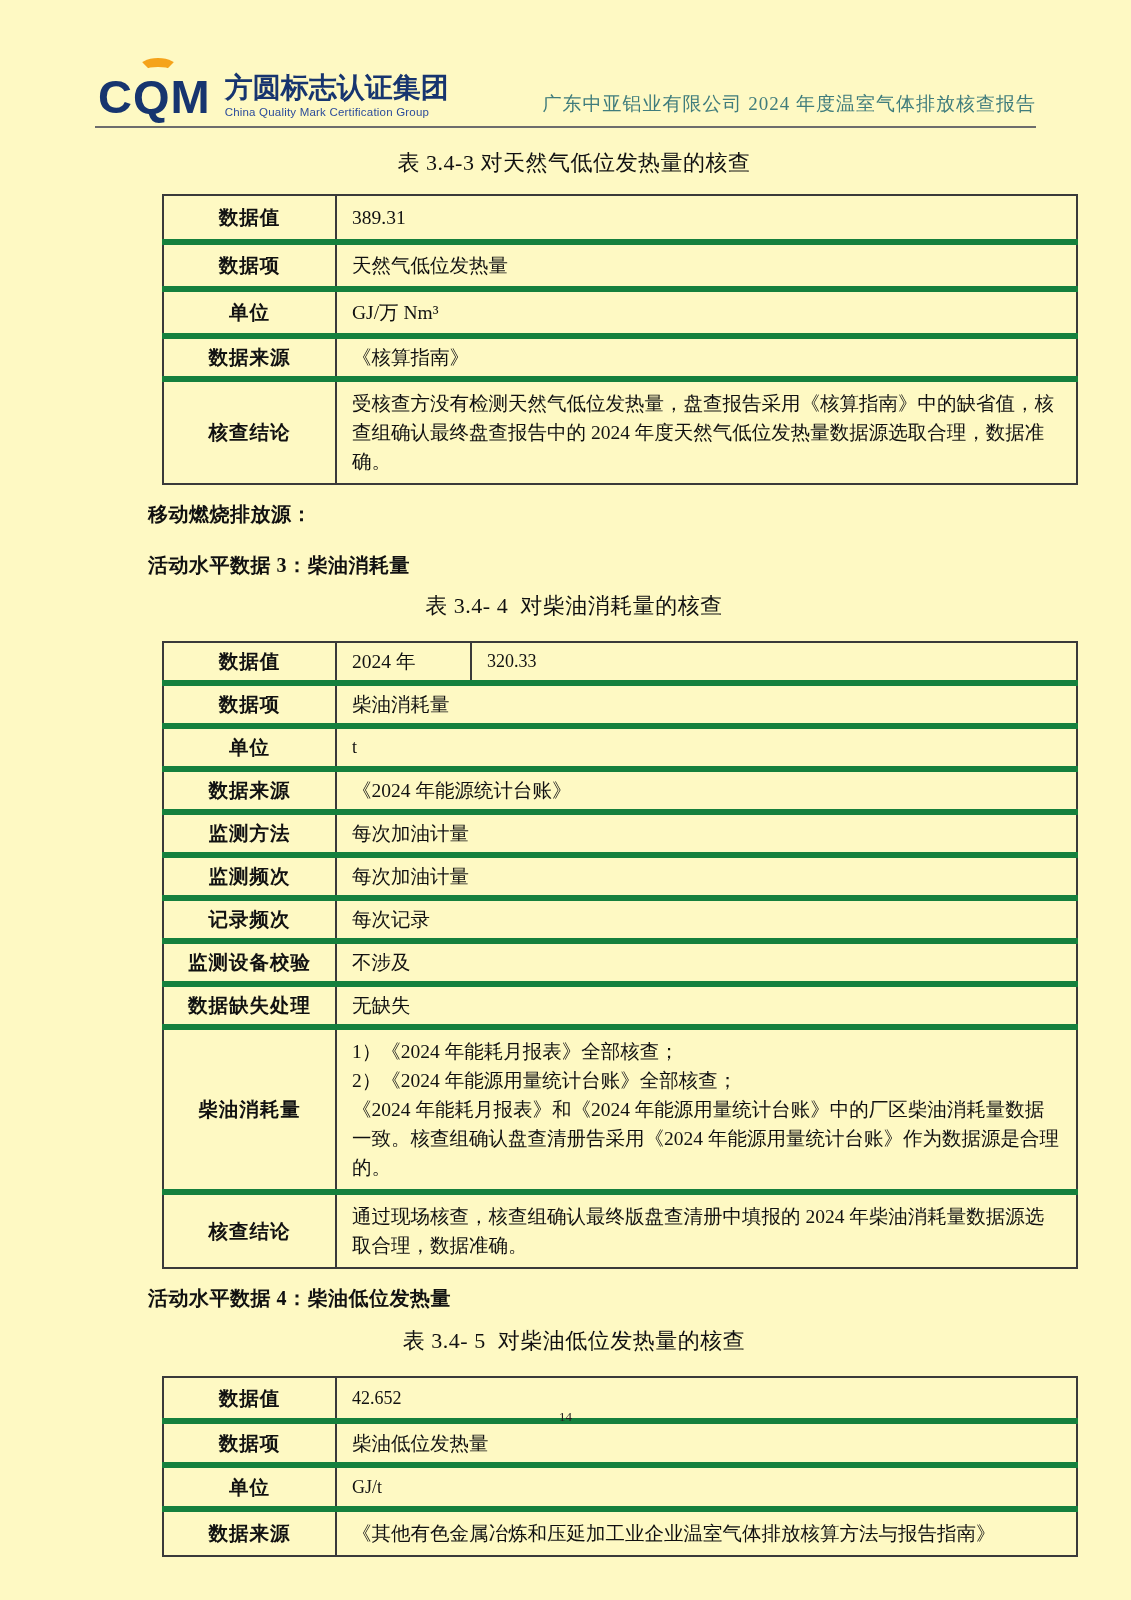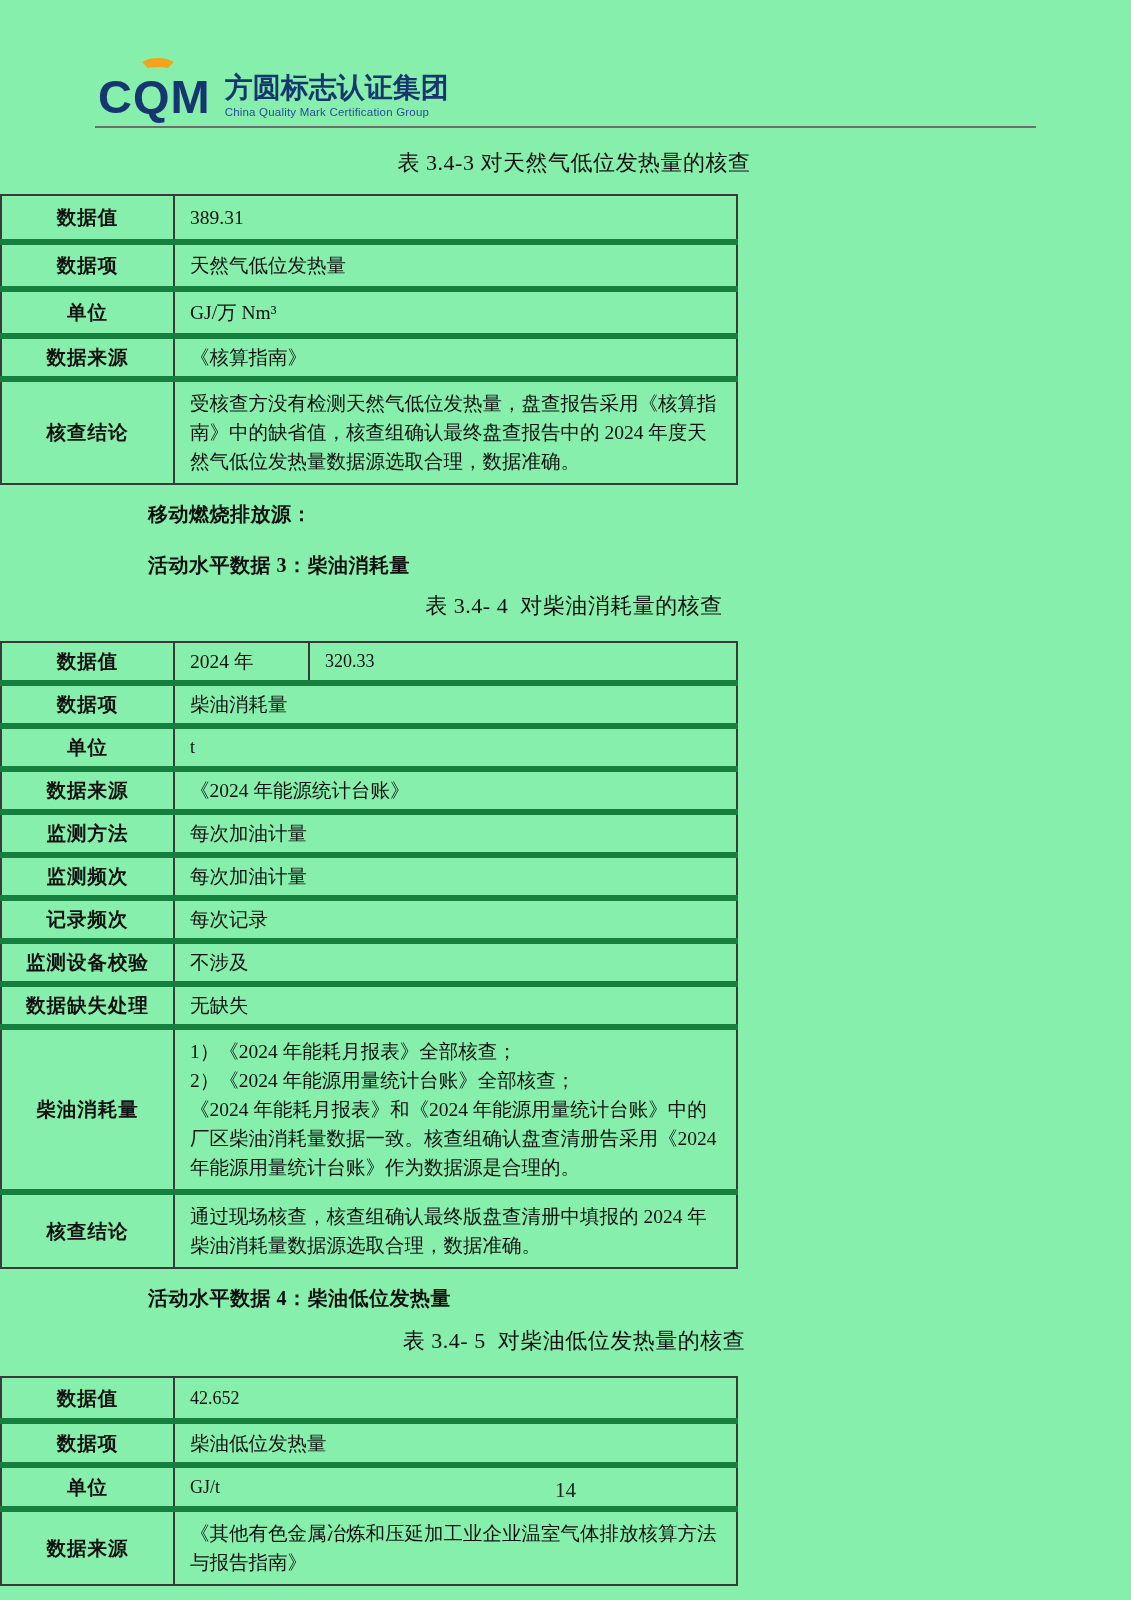--- a/index.html
+++ b/index.html
@@ -1,20 +1,20 @@
 <!DOCTYPE html>
 <html><head>
 <meta charset="utf-8">
 <style>
   * { margin:0; padding:0; box-sizing:border-box; }
   html,body { background:#e9e9e9; }
   .page {
     position:relative;
     width:1131px; height:1600px;
-    background:#86efac;
+    background:#fef9c3;
     margin:0 auto;
     font-family:"Liberation Serif","DejaVu Serif",serif;
     color:#111111;
     overflow:hidden;
   }
   
   .hdr {
     display:flex; align-items:flex-end; justify-content:space-between;
     margin:72px 95px 0 98px;
   }
@@ -56,21 +56,21 @@
   .tt3 { margin-top:14px; margin-bottom:20px; }
   .section-label {
     font-weight:bold; font-size:20px; margin-left:148px; letter-spacing:0.5px;
   }
   .sl1 { margin-top:16px; }
   .sl2 { margin-top:24px; }
   .sl3 { margin-top:16px; }
   
   table.vtable {
     border-collapse:collapse; table-layout:fixed;
-    width:738px;
+    margin-left:162px; width:916px;
     font-size:19.5px;
     padding-left:36px;
   }
   table.vtable { border:2px solid #3a3a3a; }
   .vtable td {
     border-top:6px solid #15803d;
     vertical-align:middle;
     line-height:29px;
   }
   .vtable tr:first-child td { border-top:none; }
@@ -83,40 +83,41 @@
   .vtable td.yearcol { width:135px; border-right:2px solid #3a3a3a;border-radius:13px; }
   .t1 td { height:47px; }
   .t1 tr.r-short td { height:40px; }
   .t1 tr.r-tall td, .t2 tr.r-tall td, .t3 tr.r-tall td { height:auto; }
   .t2 td { height:39px; }
   .t3 td { height:44px; }
   .multiline { white-space:pre-line; text-align:justify; padding-top:7px !important; padding-bottom:7px !important; }
   .mono { font-family:Liberation Serif, serif; font-size:18px; }
   
   .page-number {
-    position:absolute; left:0; right:0; top:1478px;
-    text-align:center; font-size:21px; color:#222;
+    position:absolute; left:0; right:0; top:1409px;
+    text-align:center; font-size:13px; color:#222;
   }
 </style>
 </head>
 <body>
 
 <div class="page">
 
   <div class="hdr">
     <div class="logo">
       <div class="logo-cqm">
         <span class="logo-arc"></span>
         <span>CQM</span>
       </div>
       <div class="logo-names">
         <div class="logo-cn">方圆标志认证集团</div>
         <div class="logo-en">China Quality Mark Certification Group</div>
       </div>
     </div>
+    <div class="report-title">广东中亚铝业有限公司 2024 年度温室气体排放核查报告</div>
   </div>
   <div class="hdr-rule"></div>
 
   <h2 class="tbl-title tt1">表 3.4-3 对天然气低位发热量的核查</h2>
 
   <table class="vtable t1">
     <tbody>
         <tr>
       <td class="lbl">数据值</td>
       <td class="val">389.31</td>

